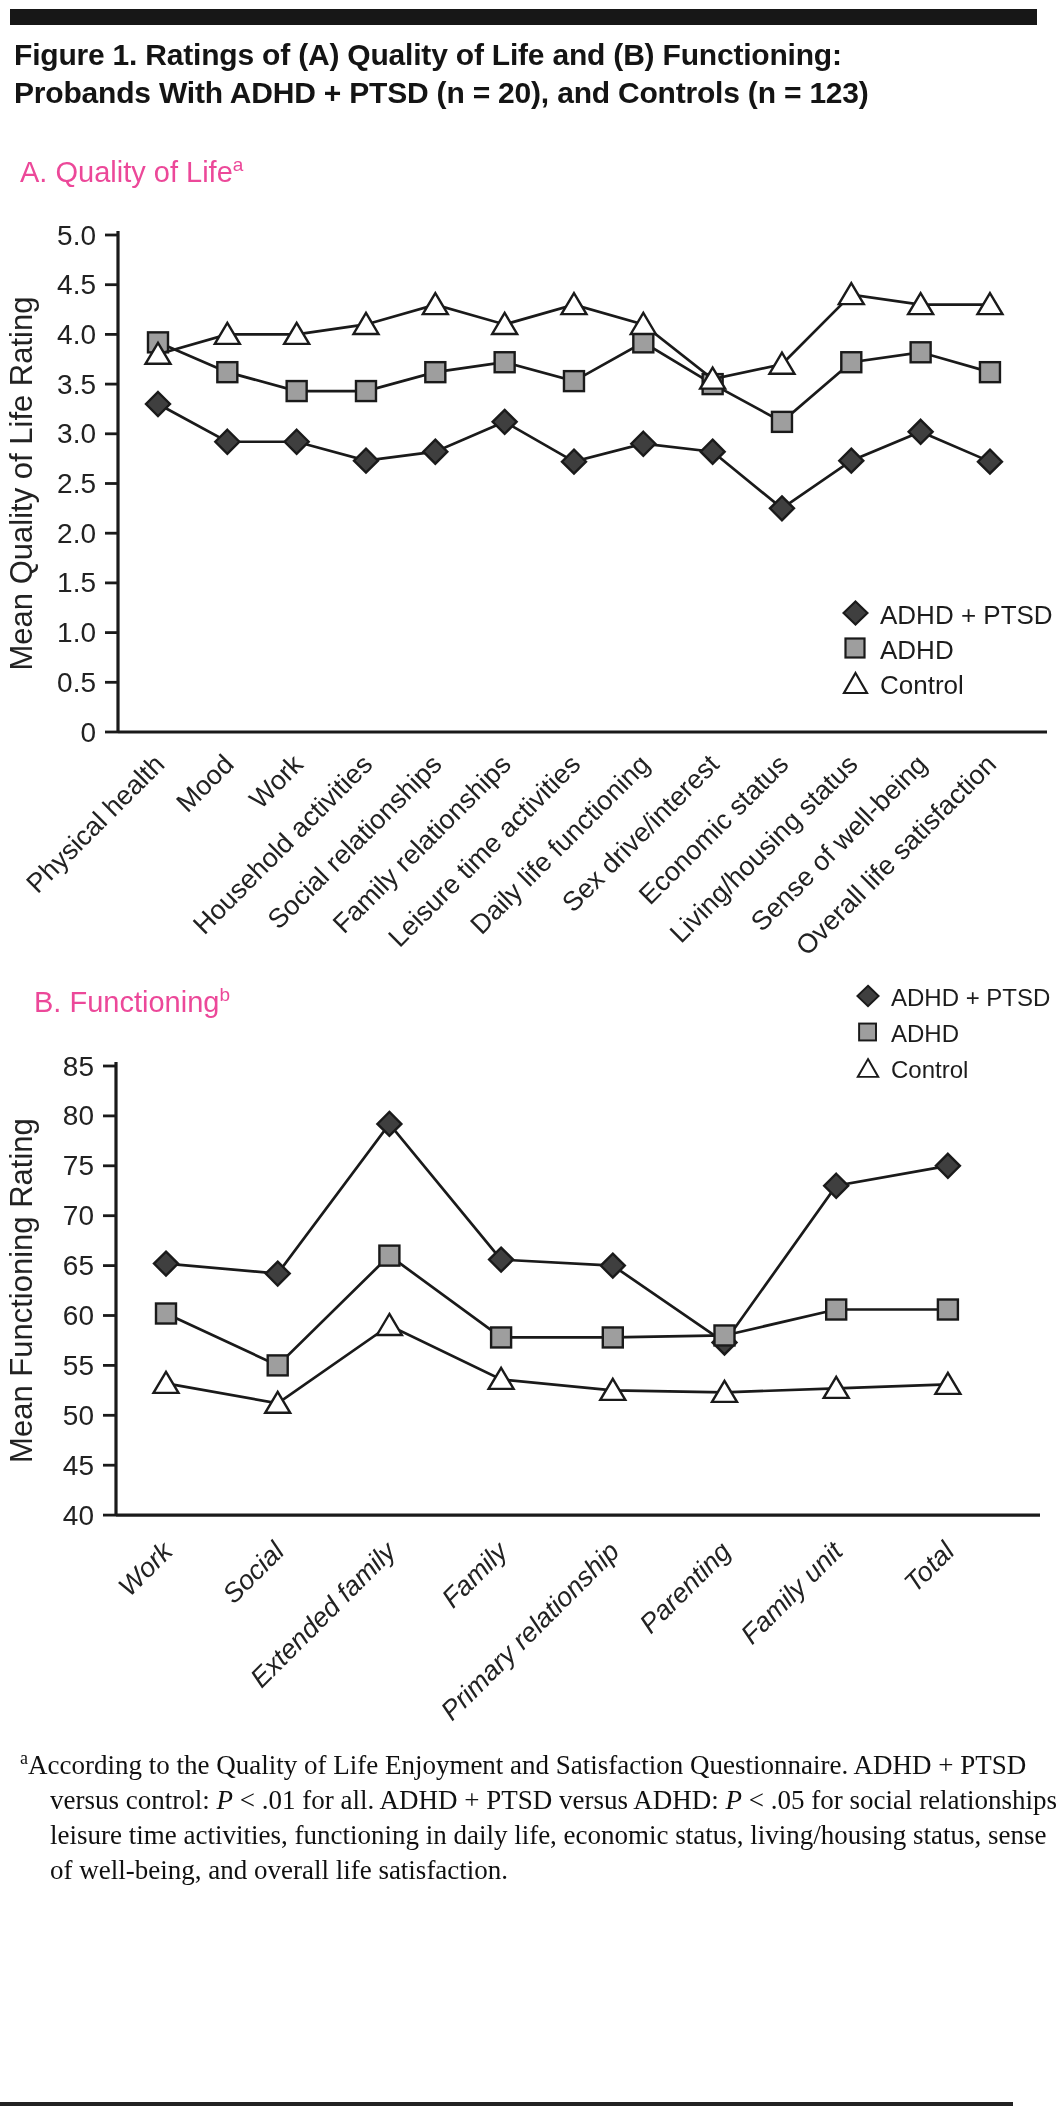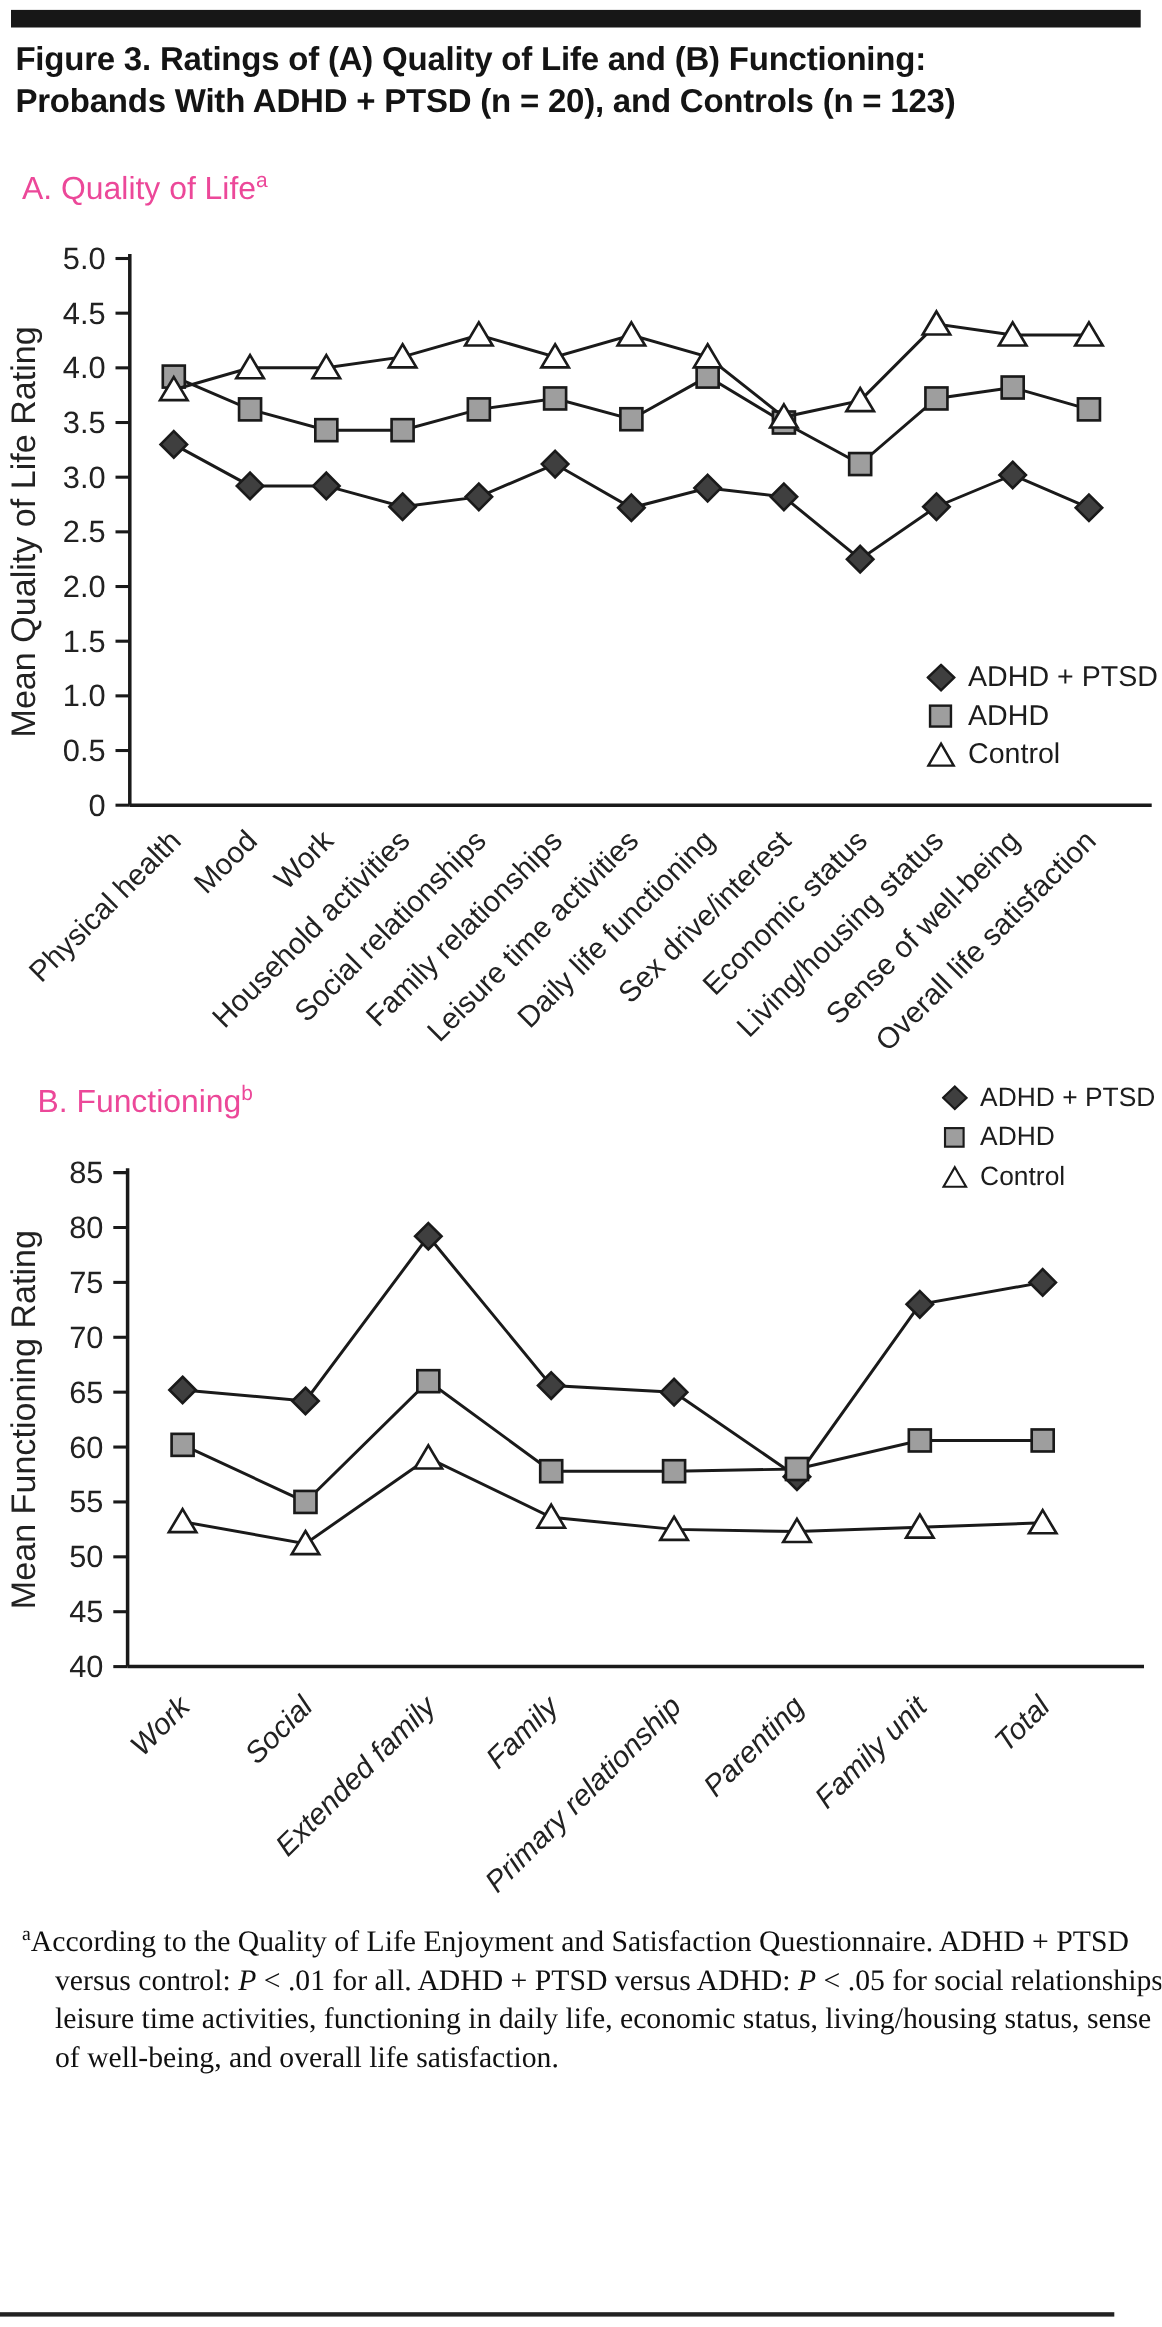--- a/index.html
+++ b/index.html
@@ -10,37 +10,37 @@
   .panel-title{position:absolute;font-size:29px;color:#ec4899;}
   .panel-title sup{font-size:19px;}
   .panel-a{top:154px;left:20px;}
   .panel-b{top:984px;left:34px;text-align:right;}
   svg.chart{position:absolute;left:0;}
   #chartA{top:200px;}
   #chartB{top:1010px;}
   .legend{position:absolute;display:flex;flex-direction:column;}
   .legend-a{left:842px;top:600px;gap:4px;font-size:26px;}
   .legend-b{left:856px;top:984px;gap:8px;font-size:24px;}
-  .legend-item{display:flex;align-items:center;gap:11px;white-space:nowrap;}
+  .legend-item{display:flex;gap:11px;white-space:nowrap;}
   .legend-item svg{flex:0 0 auto;display:block;}
   .legend-label{color:#1c1c1c;}
   .footnotes{position:absolute;top:1748px;left:20px;width:1048px;font-family:"Liberation Serif",serif;font-size:27px;line-height:35px;color:#101010;}
   .footnote{margin:0;padding-left:30px;text-indent:-30px;}
   .footnote sup{font-size:18px;line-height:0;}
   .bottom-rule{position:absolute;top:2102px;left:0;width:1013px;height:4px;background:#222;}
 </style>
 </head>
 <body>
 
 <div class="page">
 
   <div class="top-bar"></div>
 
   <div class="figure-title">
-    <div>Figure 3. Ratings of (A) Quality of Life and (B) Functioning:</div>
+    <div>Figure 1. Ratings of (A) Quality of Life and (B) Functioning:</div>
     <div>Probands With ADHD + PTSD (n = 20), and Controls (n = 123)</div>
   </div>
 
   <div class="panel-title panel-a"><span>A. Quality of Life</span><sup>a</sup></div>
 
   <svg id="chartA" class="chart" width="1056" height="760" viewBox="0 0 1056 760">
       <line x1="118" y1="31" x2="118" y2="532" stroke="#1a1a1a" stroke-width="3.2"></line>
       <line x1="118" y1="532" x2="1047" y2="532" stroke="#1a1a1a" stroke-width="3.2"></line>
       <line x1="105" y1="35" x2="118" y2="35" stroke="#1a1a1a" stroke-width="2.8"></line>
       <text x="96" y="35" text-anchor="end" dominant-baseline="central" font-size="28" fill="#222222">5.0</text>

